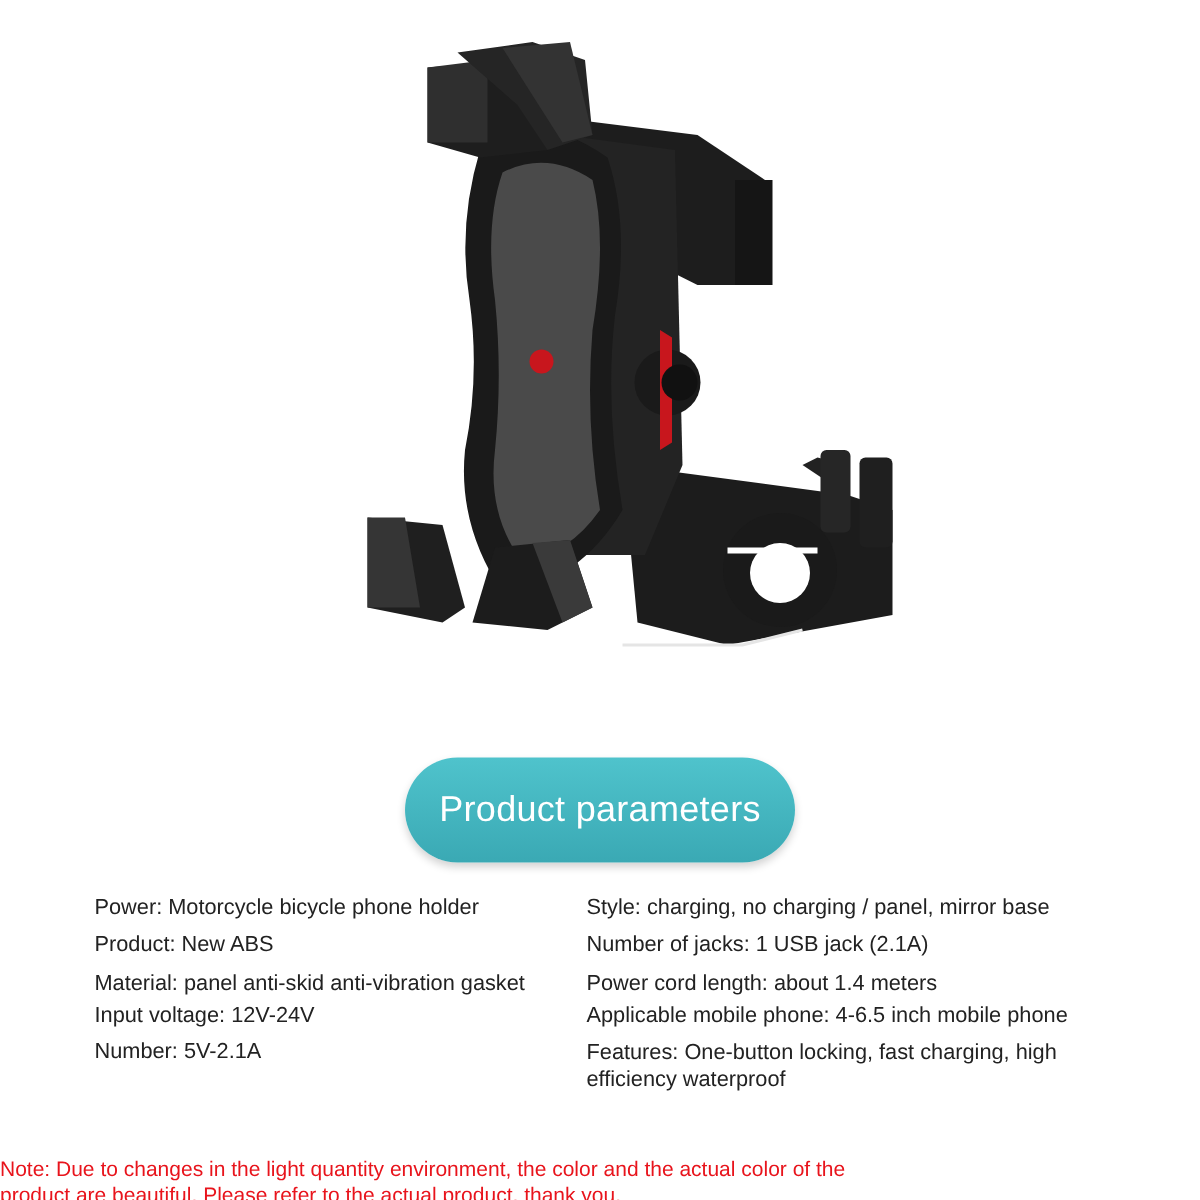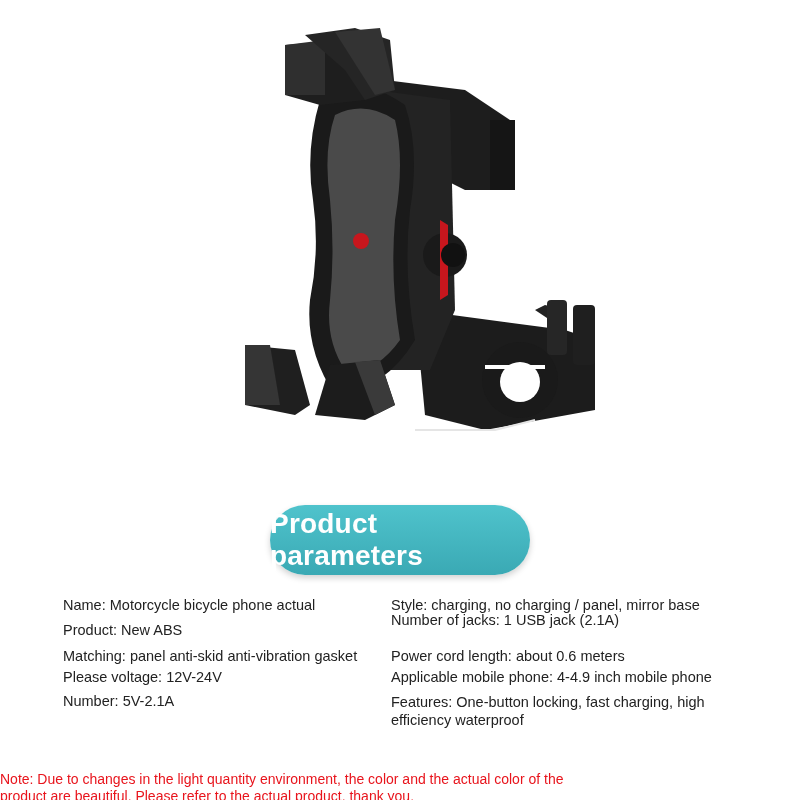--- a/index.html
+++ b/index.html
@@ -1,21 +1,21 @@
 <!DOCTYPE html>
 <html><head>
   <meta charset="utf-8">
   <style>
     html, body { margin:0; padding:0; background:#ffffff; }
     body { width:800px; height:800px; position:relative; overflow:hidden; font-family:"Liberation Sans", sans-serif; }
     .product-image { position:absolute; left:235px; top:10px; width:400px; height:440px; }
     .pill { position:absolute; left:270px; top:505px; width:260px; height:70px; border-radius:35px;
       background:linear-gradient(180deg,#4fc3cc 0%,#3aa9b4 100%); box-shadow:0 3px 6px rgba(0,0,0,0.18);
       display:flex; align-items:center; justify-content:center; }
-    .pill span { color:#ffffff; font-size:28px; letter-spacing:0.2px;font-weight:bold; }
+    .pill span { color:#ffffff; font-size:24px; letter-spacing:0.2px; }
     .params { position:absolute; top:596px; font-size:14.5px; color:#222; line-height:18px; }
     .params .row { position:absolute; white-space:nowrap; }
     .left { left:63px; }
     .right { left:391px; }
     .note { position:absolute; left:0; width:800px; top:771px; text-align:left; color:#e8141c; font-size:14px; line-height:17px; }
   </style>
 </head>
 <body>
 
 <svg class="product-image" viewBox="0 0 400 440">
@@ -52,30 +52,30 @@
   <path d="M10 335 L35 335 L45 395 L10 395 Z" fill="#353535"></path>
   <path d="M95 355 L145 350 L160 395 L130 410 L80 405 Z" fill="#1c1c1c"></path>
   <path d="M120 352 L145 350 L160 395 L140 405 Z" fill="#3a3a3a"></path>
 </svg>
 
 <div class="pill">
   <span>Product parameters</span>
 </div>
 
 <div class="params">
-  <div class="row left" style="top:0px">Name: Motorcycle bicycle phone actual</div>
+  <div class="row left" style="top:0px">Power: Motorcycle bicycle phone holder</div>
   <div class="row left" style="top:25px">Product: New ABS</div>
-  <div class="row left" style="top:51px">Matching: panel anti-skid anti-vibration gasket</div>
-  <div class="row left" style="top:72px">Please voltage: 12V-24V</div>
+  <div class="row left" style="top:51px">Material: panel anti-skid anti-vibration gasket</div>
+  <div class="row left" style="top:72px">Input voltage: 12V-24V</div>
   <div class="row left" style="top:96px">Number: 5V-2.1A</div>
 
   <div class="row right" style="top:0px">Style: charging, no charging / panel, mirror base</div>
-  <div class="row right" style="top:15px">Number of jacks: 1 USB jack (2.1A)</div>
-  <div class="row right" style="top:51px">Power cord length: about 0.6 meters</div>
-  <div class="row right" style="top:72px">Applicable mobile phone: 4-4.9 inch mobile phone</div>
+  <div class="row right" style="top:25px">Number of jacks: 1 USB jack (2.1A)</div>
+  <div class="row right" style="top:51px">Power cord length: about 1.4 meters</div>
+  <div class="row right" style="top:72px">Applicable mobile phone: 4-6.5 inch mobile phone</div>
   <div class="row right" style="top:97px">Features: One-button locking, fast charging, high</div>
   <div class="row right" style="top:115px">efficiency waterproof</div>
 </div>
 
 <div class="note">
   <div>Note: Due to changes in the light quantity environment, the color and the actual color of the</div>
   <div>product are beautiful. Please refer to the actual product, thank you.</div>
 </div>
 
 </body></html>

